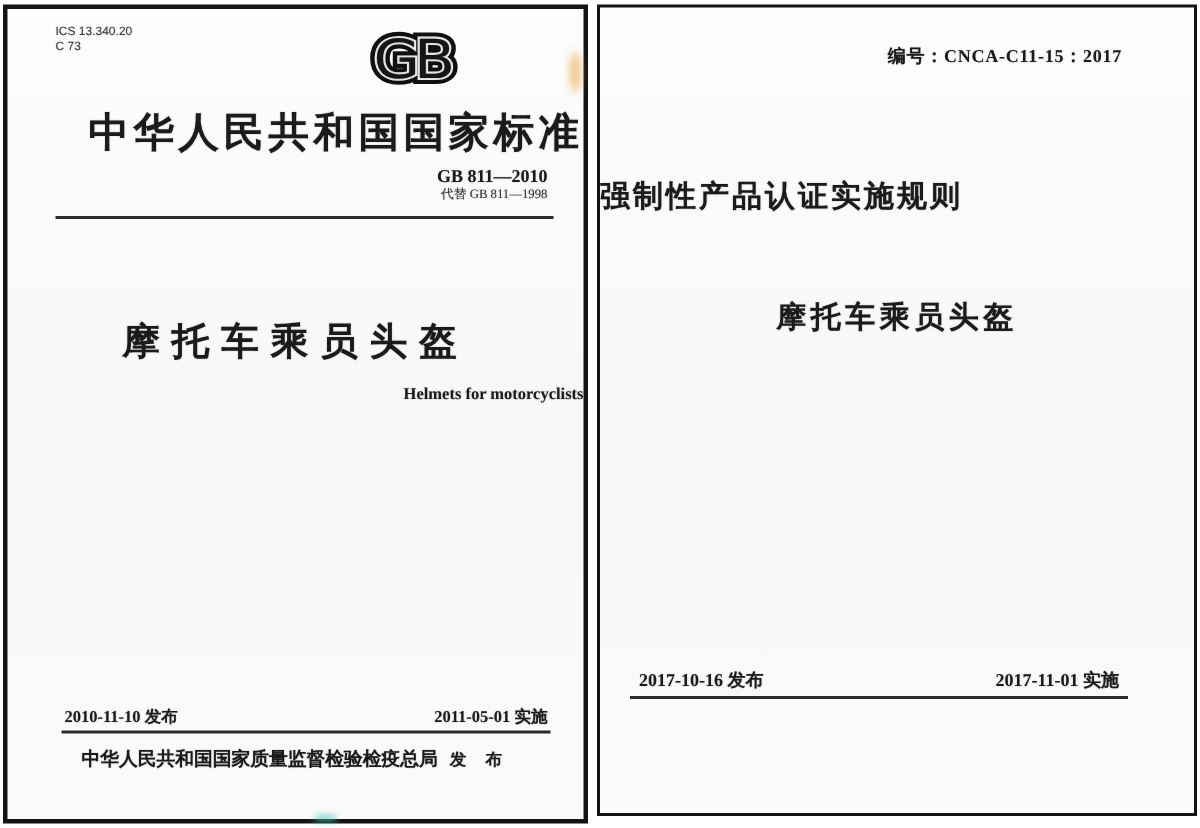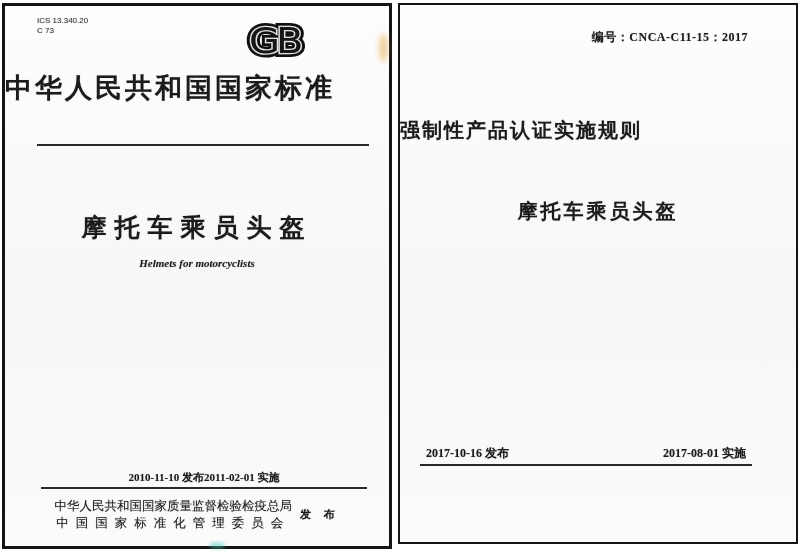--- a/index.html
+++ b/index.html
@@ -20,41 +20,41 @@
   .ics{position:absolute;top:10px;left:32px;font-size:8px;line-height:1.25;color:#3a3a3a;
        font-family:"Liberation Sans","DejaVu Sans",sans-serif;}
   .gb-logo{position:absolute;top:6px;right:44px;width:96px;height:56px;
            font-family:"DejaVu Sans","Liberation Sans",sans-serif;font-weight:normal;
            font-size:40px;line-height:56px;text-align:left;}
   .gb-logo span{position:absolute;left:0;top:0;width:100%;height:100%;
                 letter-spacing:-4px;transform:scaleY(.9);}
   .gb-l1{-webkit-text-stroke:9px #101010;color:#101010;}
   .gb-l2{-webkit-text-stroke:3px #e9e9e9;color:transparent;}
   .gb-l3{color:#161616;}
-  .header-title{position:absolute;top:64px;left:0;width:100%;text-align:left;
+  .header-title{position:absolute;top:64px;left:0;width:100%;text-align:right;
                 font-size:27px;font-weight:bold;letter-spacing:3px;white-space:nowrap;}
   .std-num{position:absolute;top:104px;right:24px;text-align:right;line-height:1.2;}
   .std-num .num{font-size:12px;font-weight:bold;}
   .std-num .replaces{font-size:8.5px;color:#333;}
   .rule{position:absolute;border-top:2px solid #2a2a2a;}
   .lp-top-rule{top:138px;left:32px;right:20px;}
   .lp-main-title{position:absolute;top:205px;left:0;width:100%;text-align:center;
                  font-size:25px;font-weight:bold;letter-spacing:8px;white-space:nowrap;}
-  .lp-sub-title{position:absolute;top:251px;left:0;width:100%;text-align:center;
-                font-size:11px;font-weight:bold;font-style:italic;}
+  .lp-sub-title{position:absolute;top:251px;left:0;width:100%;text-align:right;
+                font-size:11px;font-weight:bold;}
   .smudge-orange{position:absolute;top:28px;right:2px;width:7px;height:28px;border-radius:50%;
                  background:#e8a23f;filter:blur(3px);opacity:.65;}
   .smudge-teal{position:absolute;bottom:-2px;left:205px;width:14px;height:5px;
                background:#49c7b8;filter:blur(2px);opacity:.6;}
   .lp-dates{position:absolute;top:464px;left:38px;right:24px;display:flex;
-            justify-content:center;font-size:11px;font-weight:bold;}
+            justify-content:space-between;font-size:11px;font-weight:bold;}
   .lp-bottom-rule{top:481px;left:36px;right:22px;}
   .lp-issuer{position:absolute;top:492px;left:0;width:100%;display:flex;
              justify-content:center;align-items:center;}
-  .issuer-lines{text-align:center;font-size:12.5px;font-weight:normal;line-height:1.35;
+  .issuer-lines{text-align:center;font-size:12.5px;font-weight:bold;line-height:1.35;
                 white-space:nowrap;}
   .issuer-lines .spread{letter-spacing:7px;}
   .issuer-suffix{font-size:11px;font-weight:bold;letter-spacing:5px;margin-left:8px;
                  white-space:nowrap;}
 
   
   .doc-number{position:absolute;top:24px;right:48px;font-size:12px;font-weight:bold;
               letter-spacing:.5px;white-space:nowrap;}
   .rp-title1{position:absolute;top:112px;left:0;width:100%;text-align:left;
              font-size:20px;font-weight:bold;letter-spacing:2px;white-space:nowrap;}
@@ -78,51 +78,54 @@
     </div>
 
     <div class="gb-logo">
       <span class="gb-l1">GB</span>
       <span class="gb-l2">GB</span>
       <span class="gb-l3">GB</span>
     </div>
 
     <div class="header-title">中华人民共和国国家标准</div>
 
+    <div class="std-num">
+      <div class="num">GB 811—2010</div>
+      <div class="replaces">代替 GB 811—1998</div>
+    </div>
 
     <div class="rule lp-top-rule"></div>
 
     <div class="lp-main-title">摩托车乘员头盔</div>
     <div class="lp-sub-title">Helmets for motorcyclists</div>
 
     <div class="smudge-orange"></div>
     <div class="smudge-teal"></div>
 
     <div class="lp-dates">
       <span>2010-11-10 发布</span>
-      <span>2011-02-01 实施</span>
+      <span>2011-05-01 实施</span>
     </div>
     <div class="rule lp-bottom-rule"></div>
 
     <div class="lp-issuer">
       <div class="issuer-lines">
         <div>中华人民共和国国家质量监督检验检疫总局</div>
-        <div class="spread">中国国家标准化管理委员会</div>
       </div>
       <div class="issuer-suffix">发 布</div>
     </div>
   </div>
 
   <div class="page page-right">
     <div class="doc-number">编号：CNCA-C11-15：2017</div>
 
     <div class="rp-title1">强制性产品认证实施规则</div>
     <div class="rp-title2">摩托车乘员头盔</div>
 
     <div class="rp-dates">
       <span>2017-10-16 发布</span>
-      <span>2017-08-01 实施</span>
+      <span>2017-11-01 实施</span>
     </div>
     <div class="rule rp-rule"></div>
 
   </div>
 
 </div>
 
 </body></html>

